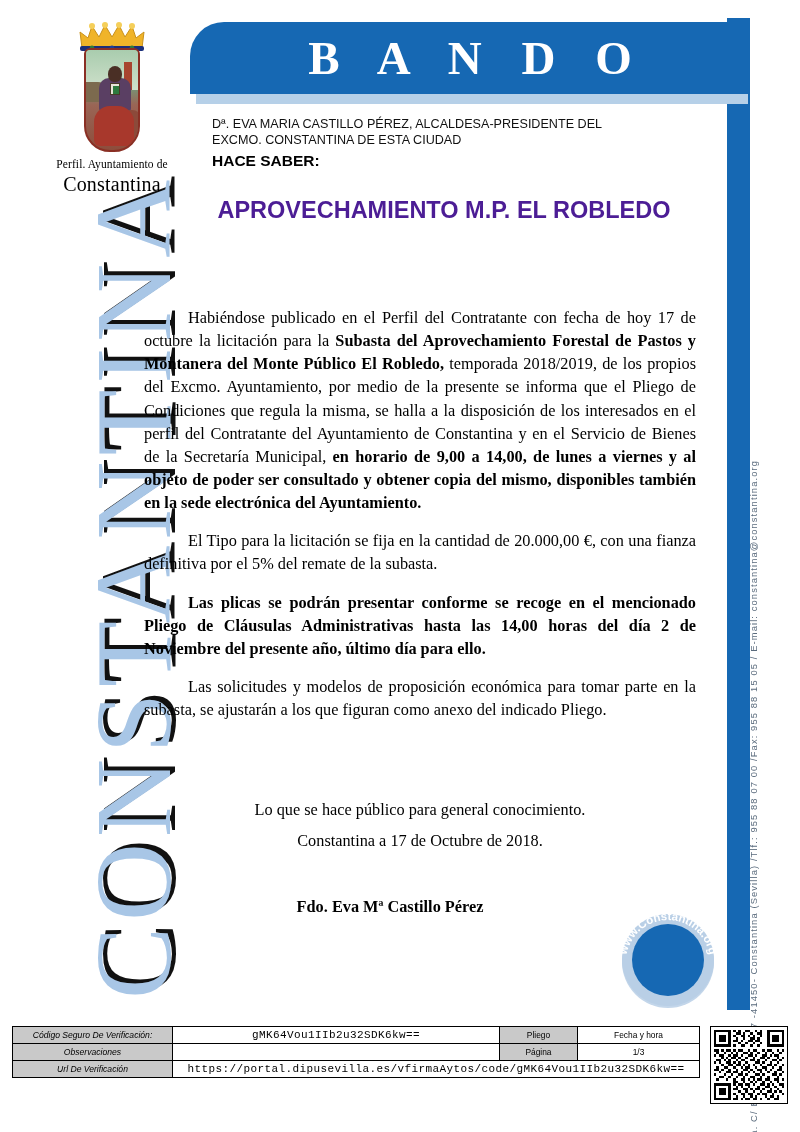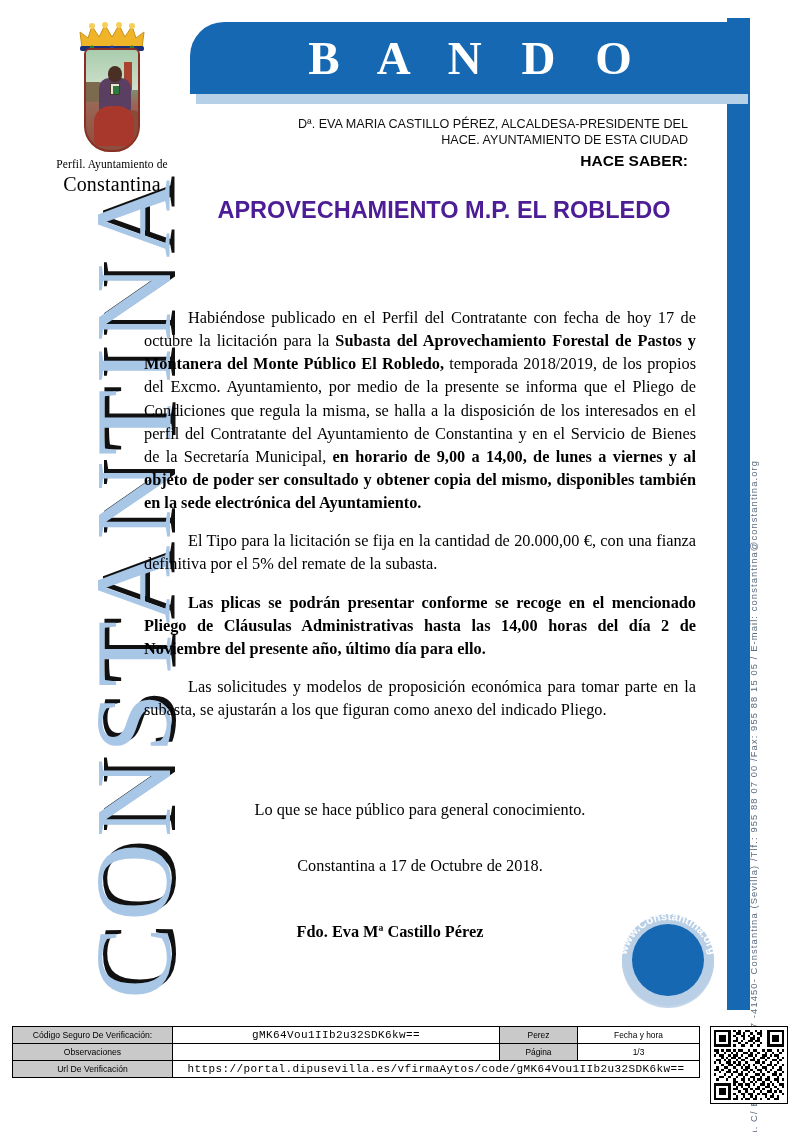--- a/index.html
+++ b/index.html
@@ -164,24 +164,24 @@
     color: #ffffff;
     font-size: 47px;
     font-weight: bold;
     letter-spacing: 14px;
     padding-left: 14px;
   }
 
   
   .header-block {
     position: absolute;
-    left: 192px;
+    left: 212px;
     top: 116px;
     width: 496px;
-    text-align: right;
+    text-align: left;
     font-family: "Liberation Sans", sans-serif;
     z-index: 2;
   }
   .header-line {
     font-size: 12.6px;
     color: #111;
     line-height: 1.28;
   }
   .header-sub {
     font-size: 15.5px;
@@ -238,21 +238,21 @@
   .closing {
     position: absolute;
     left: 144px;
     top: 800px;
     width: 552px;
     font-family: "Liberation Serif", serif;
     font-size: 16.3px;
     color: #000;
     z-index: 2;
   }
-  .closing .c1 { text-align: center; margin-bottom: 36px; }
+  .closing .c1 { text-align: center; margin-bottom: 11px; }
   .closing .c2 { text-align: center; margin-bottom: 46px; }
   .closing .c3 { text-align: center; font-weight: bold; padding-right: 60px; }
 
   
   .round-logo {
     position: absolute;
     left: 612px;
     top: 900px;
     width: 112px;
     height: 112px;
@@ -281,20 +281,21 @@
     border: 1px solid #000;
     padding: 2px 3px;
     height: 17px;
     vertical-align: middle;
   }
   td.lbl {
     background: #c9c9c9;
     text-align: center;
     font-size: 8.6px;
     width: 160px;
+    font-style: italic;
   }
   td.val {
     background: #ffffff;
     text-align: left;
     padding-left: 5px;
   }
   td.val.mono {
     font-family: "Liberation Mono", monospace;
     text-align: center;
     font-size: 11px;
@@ -355,21 +356,21 @@
     <div class="crest-sub2">Constantina</div>
   </div>
 
   <div class="banner-shadow"></div>
   <div class="banner">
     <div class="banner-title">B A N D O</div>
   </div>
 
   <div class="header-block">
     <div class="header-line">Dª. EVA MARIA CASTILLO PÉREZ, ALCALDESA-PRESIDENTE DEL</div>
-    <div class="header-line">HACE. AYUNTAMIENTO DE ESTA CIUDAD</div>
+    <div class="header-line">EXCMO. CONSTANTINA DE ESTA CIUDAD</div>
     <div class="header-sub">HACE SABER:</div>
   </div>
 
   <div class="doc-title">APROVECHAMIENTO M.P. EL ROBLEDO</div>
 
   <div class="side-address">Ayto. Constantina. C/ Eduardo Dato, 7 -41450- Constantina (Sevilla) /Tlf.: 955 88 07 00 /Fax: 955 88 15 05 / E-mail: constantina@constantina.org</div>
 
   <div class="body-text">
     <p><span>Habiéndose publicado en el Perfil del Contratante con fecha de hoy 17 de octubre la licitación para la </span><b>Subasta del Aprovechamiento Forestal de Pastos y Montanera  del Monte Público El Robledo,</b><span> temporada 2018/2019, de los propios del Excmo. Ayuntamiento, por medio de la presente se informa que el Pliego de Condiciones que regula la misma, se halla a la disposición de los interesados en  el perfil del Contratante del Ayuntamiento de Constantina y en el Servicio de Bienes de la Secretaría Municipal, </span><b>en horario de 9,00 a 14,00, de lunes a viernes y al objeto de poder ser consultado y obtener copia del mismo, disponibles también en la sede electrónica del Ayuntamiento.</b></p>
     <p>El Tipo para la licitación se fija en la cantidad de 20.000,00 €, con una fianza definitiva por el 5% del remate de la subasta.</p>
@@ -394,21 +395,21 @@
       <textPath href="#arcpath" startOffset="50%" text-anchor="middle">www.Constantina.org</textPath>
     </text>
   </svg>
 
   <div class="footer">
     <table class="vtable">
       <tbody>
           <tr>
         <td class="lbl">Código Seguro De Verificación:</td>
         <td class="val mono">gMK64Vou1IIb2u32SDK6kw==</td>
-        <td class="small-lbl">Perez</td>
+        <td class="small-lbl">Pliego</td>
         <td class="small-val hdr">Fecha y hora</td>
       </tr>
       <tr>
         <td class="lbl">Observaciones</td>
         <td class="val"></td>
         <td class="small-lbl">Página</td>
         <td class="small-val">1/3</td>
       </tr>
       <tr>
         <td class="lbl tall">Url De Verificación</td>

